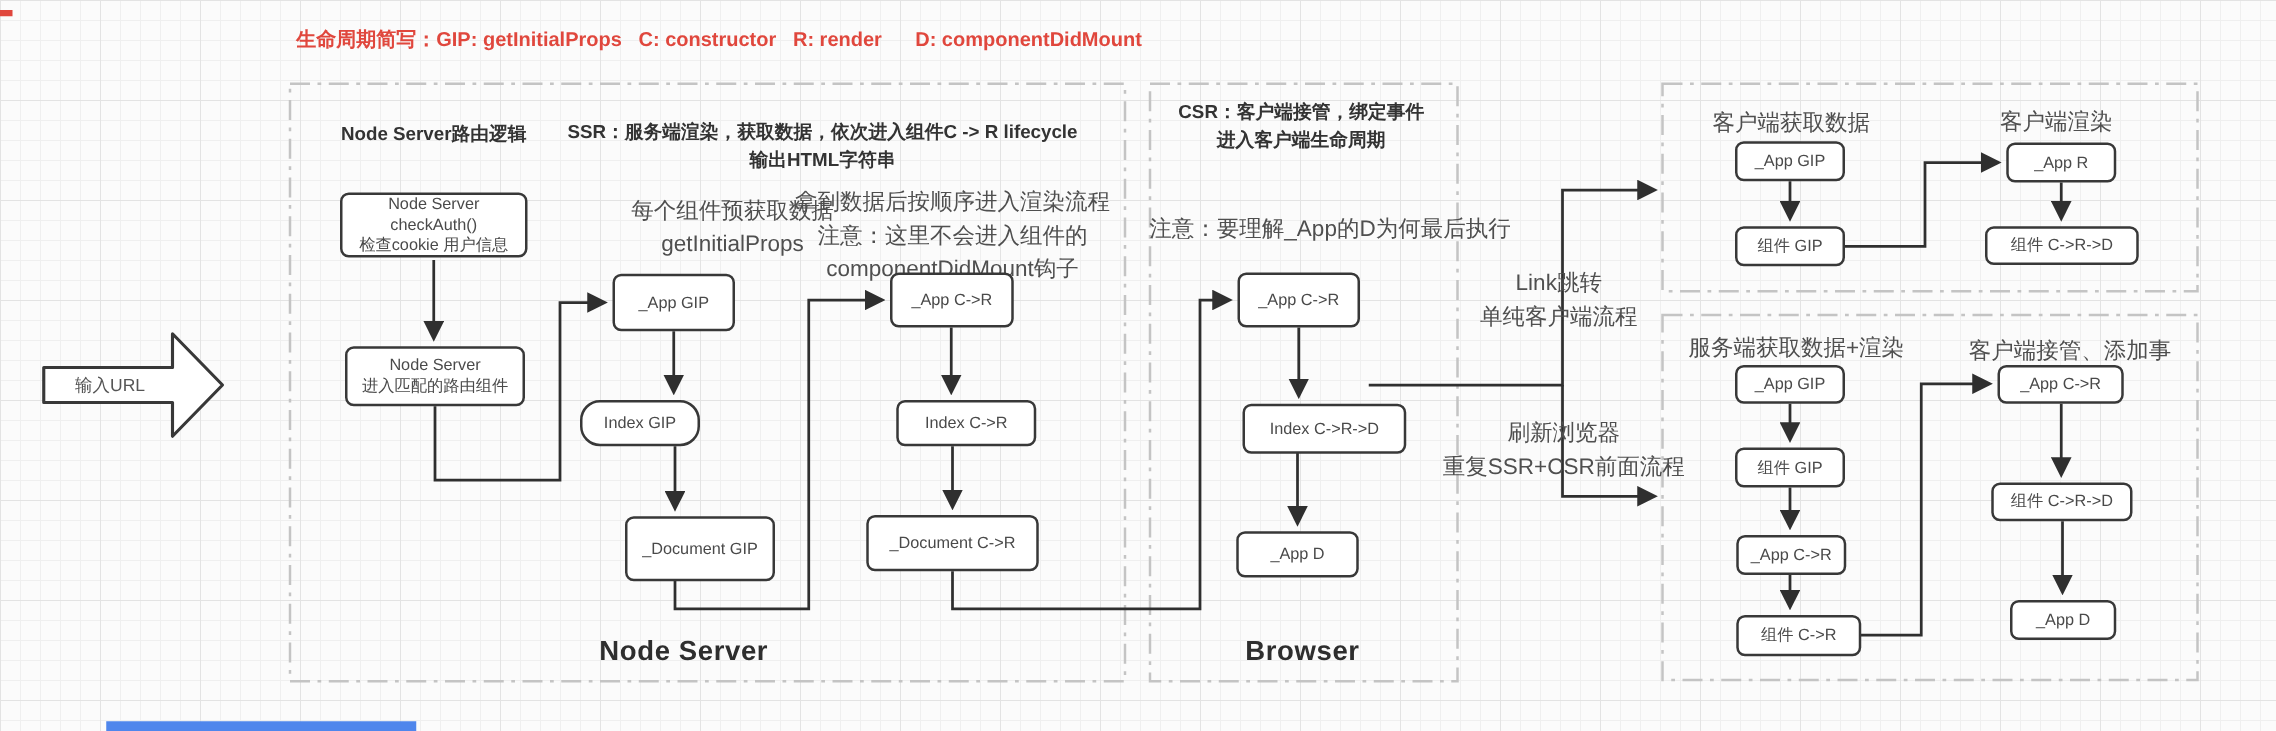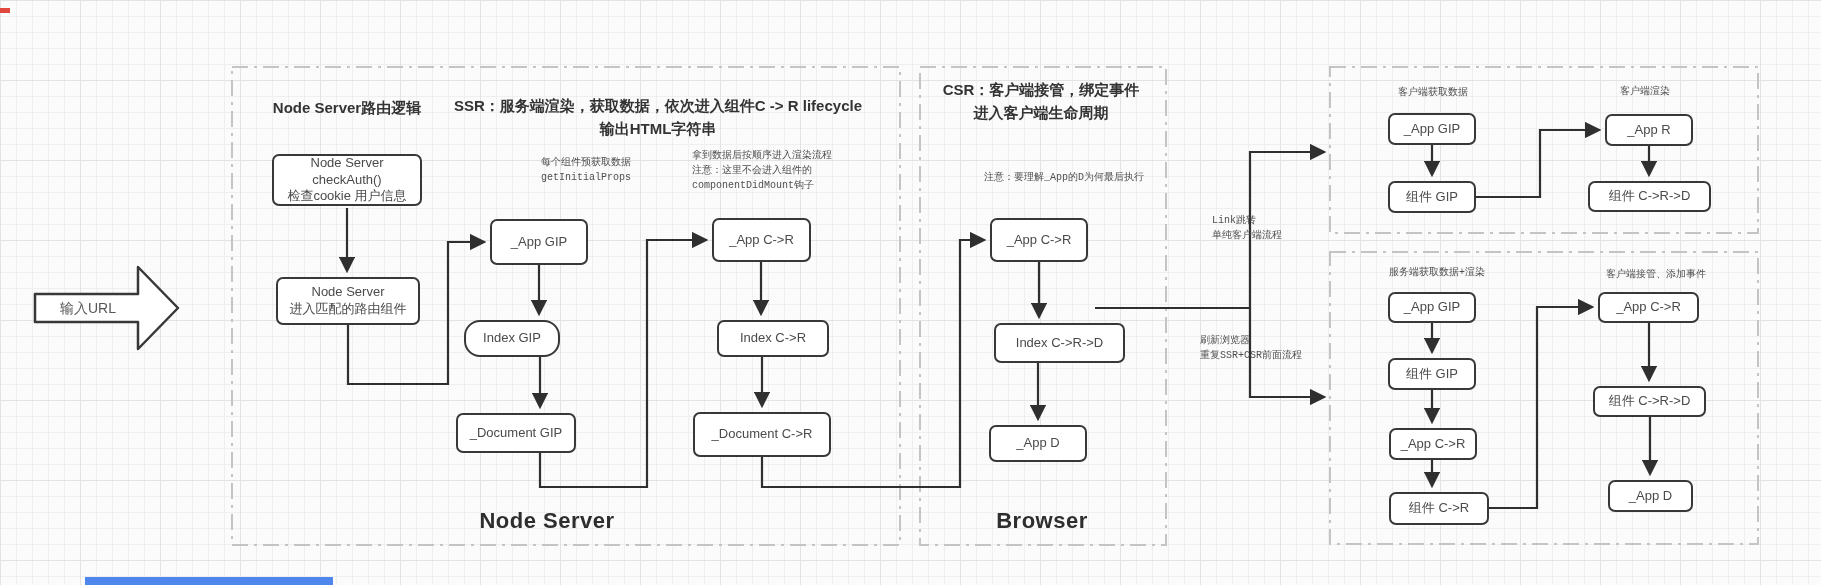--- a/index.html
+++ b/index.html
@@ -18,22 +18,22 @@
   svg.overlay { position:absolute; inset:0; width:1821px; height:585px; }
   .conn { fill:none; stroke:#2f2f2f; stroke-width:2.2; }
   .panel { fill:none; stroke:#c4c4c4; stroke-width:2; stroke-dasharray:16 6 3 6; }
   .blockarrow { fill:#ffffff; stroke:#383838; stroke-width:2.5; stroke-linejoin:round; }
   .fbox {
     position:absolute; background:#fff; border:2px solid #383838; border-radius:7px;
     display:flex; align-items:center; justify-content:center; text-align:center;
     font-size:13px; color:#4a4a4a; white-space:pre-line; line-height:1.28; padding:1px 4px;
   }
   .note {
-    position:absolute; transform:translateX(-50%); text-align:left;
-    font-size:10px; color:#4f4f4f; white-space:pre-line; line-height:1.5;font-family:Liberation Mono, monospace;
+    position:absolute; transform:translateX(-50%); text-align:center;
+    font-size:18px; color:#4f4f4f; white-space:pre-line; line-height:1.5;
   }
   .heading {
     position:absolute; transform:translateX(-50%); text-align:center;
     font-size:15px; font-weight:bold; color:#333; white-space:pre-line; line-height:1.55;
   }
   .big {
     position:absolute; transform:translateX(-50%); text-align:center;
     font-size:22px; font-weight:bold; color:#2e2e2e; letter-spacing:0.5px;
   }
   .legend {
@@ -88,41 +88,42 @@
     <polyline class="conn" marker-end="url(#arr)" points="1432,390 1432,421"></polyline>
     <polyline class="conn" marker-end="url(#arr)" points="1432,460 1432,485"></polyline>
     <polyline class="conn" marker-end="url(#arr)" points="1477,508 1537,508 1537,307 1591,307"></polyline>
     <polyline class="conn" marker-end="url(#arr)" points="1649,323 1649,379"></polyline>
     <polyline class="conn" marker-end="url(#arr)" points="1650,417 1650,473"></polyline>
   </svg>
 
   <div class="red-tick"></div>
   <div class="blue-bar"></div>
 
+  <div class="legend">生命周期简写：GIP: getInitialProps   C: constructor   R: render      D: componentDidMount</div>
 
   <div class="arrow-label" style="left:88px; top:300px;">输入URL</div>
 
   <div class="heading" style="left:347px; top:96px;">Node Server路由逻辑</div>
   <div class="heading" style="left:658px; top:94px;">SSR：服务端渲染，获取数据，依次进入组件C -&gt; R lifecycle
 输出HTML字符串</div>
   <div class="note" style="left:550px; top:155px;margin-left:36px;">每个组件预获取数据
 getInitialProps</div>
   <div class="note" style="left:762px; top:148px;">拿到数据后按顺序进入渲染流程
 注意：这里不会进入组件的
 componentDidMount钩子</div>
   <div class="big" style="left:547px; top:508px;">Node Server</div>
 
   <div class="fbox" style="left:272px; top:154px; width:150px; height:52px;">Node Server
 checkAuth()
 检查cookie 用户信息</div>
   <div class="fbox" style="left:276px; top:277px; width:144px; height:48px;">Node Server
 进入匹配的路由组件</div>
   <div class="fbox" style="left:490px; top:219px; width:98px; height:46px;">_App GIP</div>
   <div class="fbox" style="left:464px; top:320px; width:96px; height:37px;border-radius:16px;">Index GIP</div>
-  <div class="fbox" style="left:456px; top:413px; width:120px; height:40px;">_Document GIP</div>
+  <div class="fbox" style="left:500px; top:413px; width:120px; height:52px;">_Document GIP</div>
   <div class="fbox" style="left:712px; top:218px; width:99px; height:44px;">_App C-&gt;R</div>
   <div class="fbox" style="left:717px; top:320px; width:112px; height:37px;">Index C-&gt;R</div>
   <div class="fbox" style="left:693px; top:412px; width:138px; height:45px;">_Document C-&gt;R</div>
 
   <div class="heading" style="left:1041px; top:78px;">CSR：客户端接管，绑定事件
 进入客户端生命周期</div>
   <div class="note" style="left:1064px; top:170px;">注意：要理解_App的D为何最后执行</div>
   <div class="big" style="left:1042px; top:508px;">Browser</div>
 
   <div class="fbox" style="left:990px; top:218px; width:98px; height:44px;">_App C-&gt;R</div>

